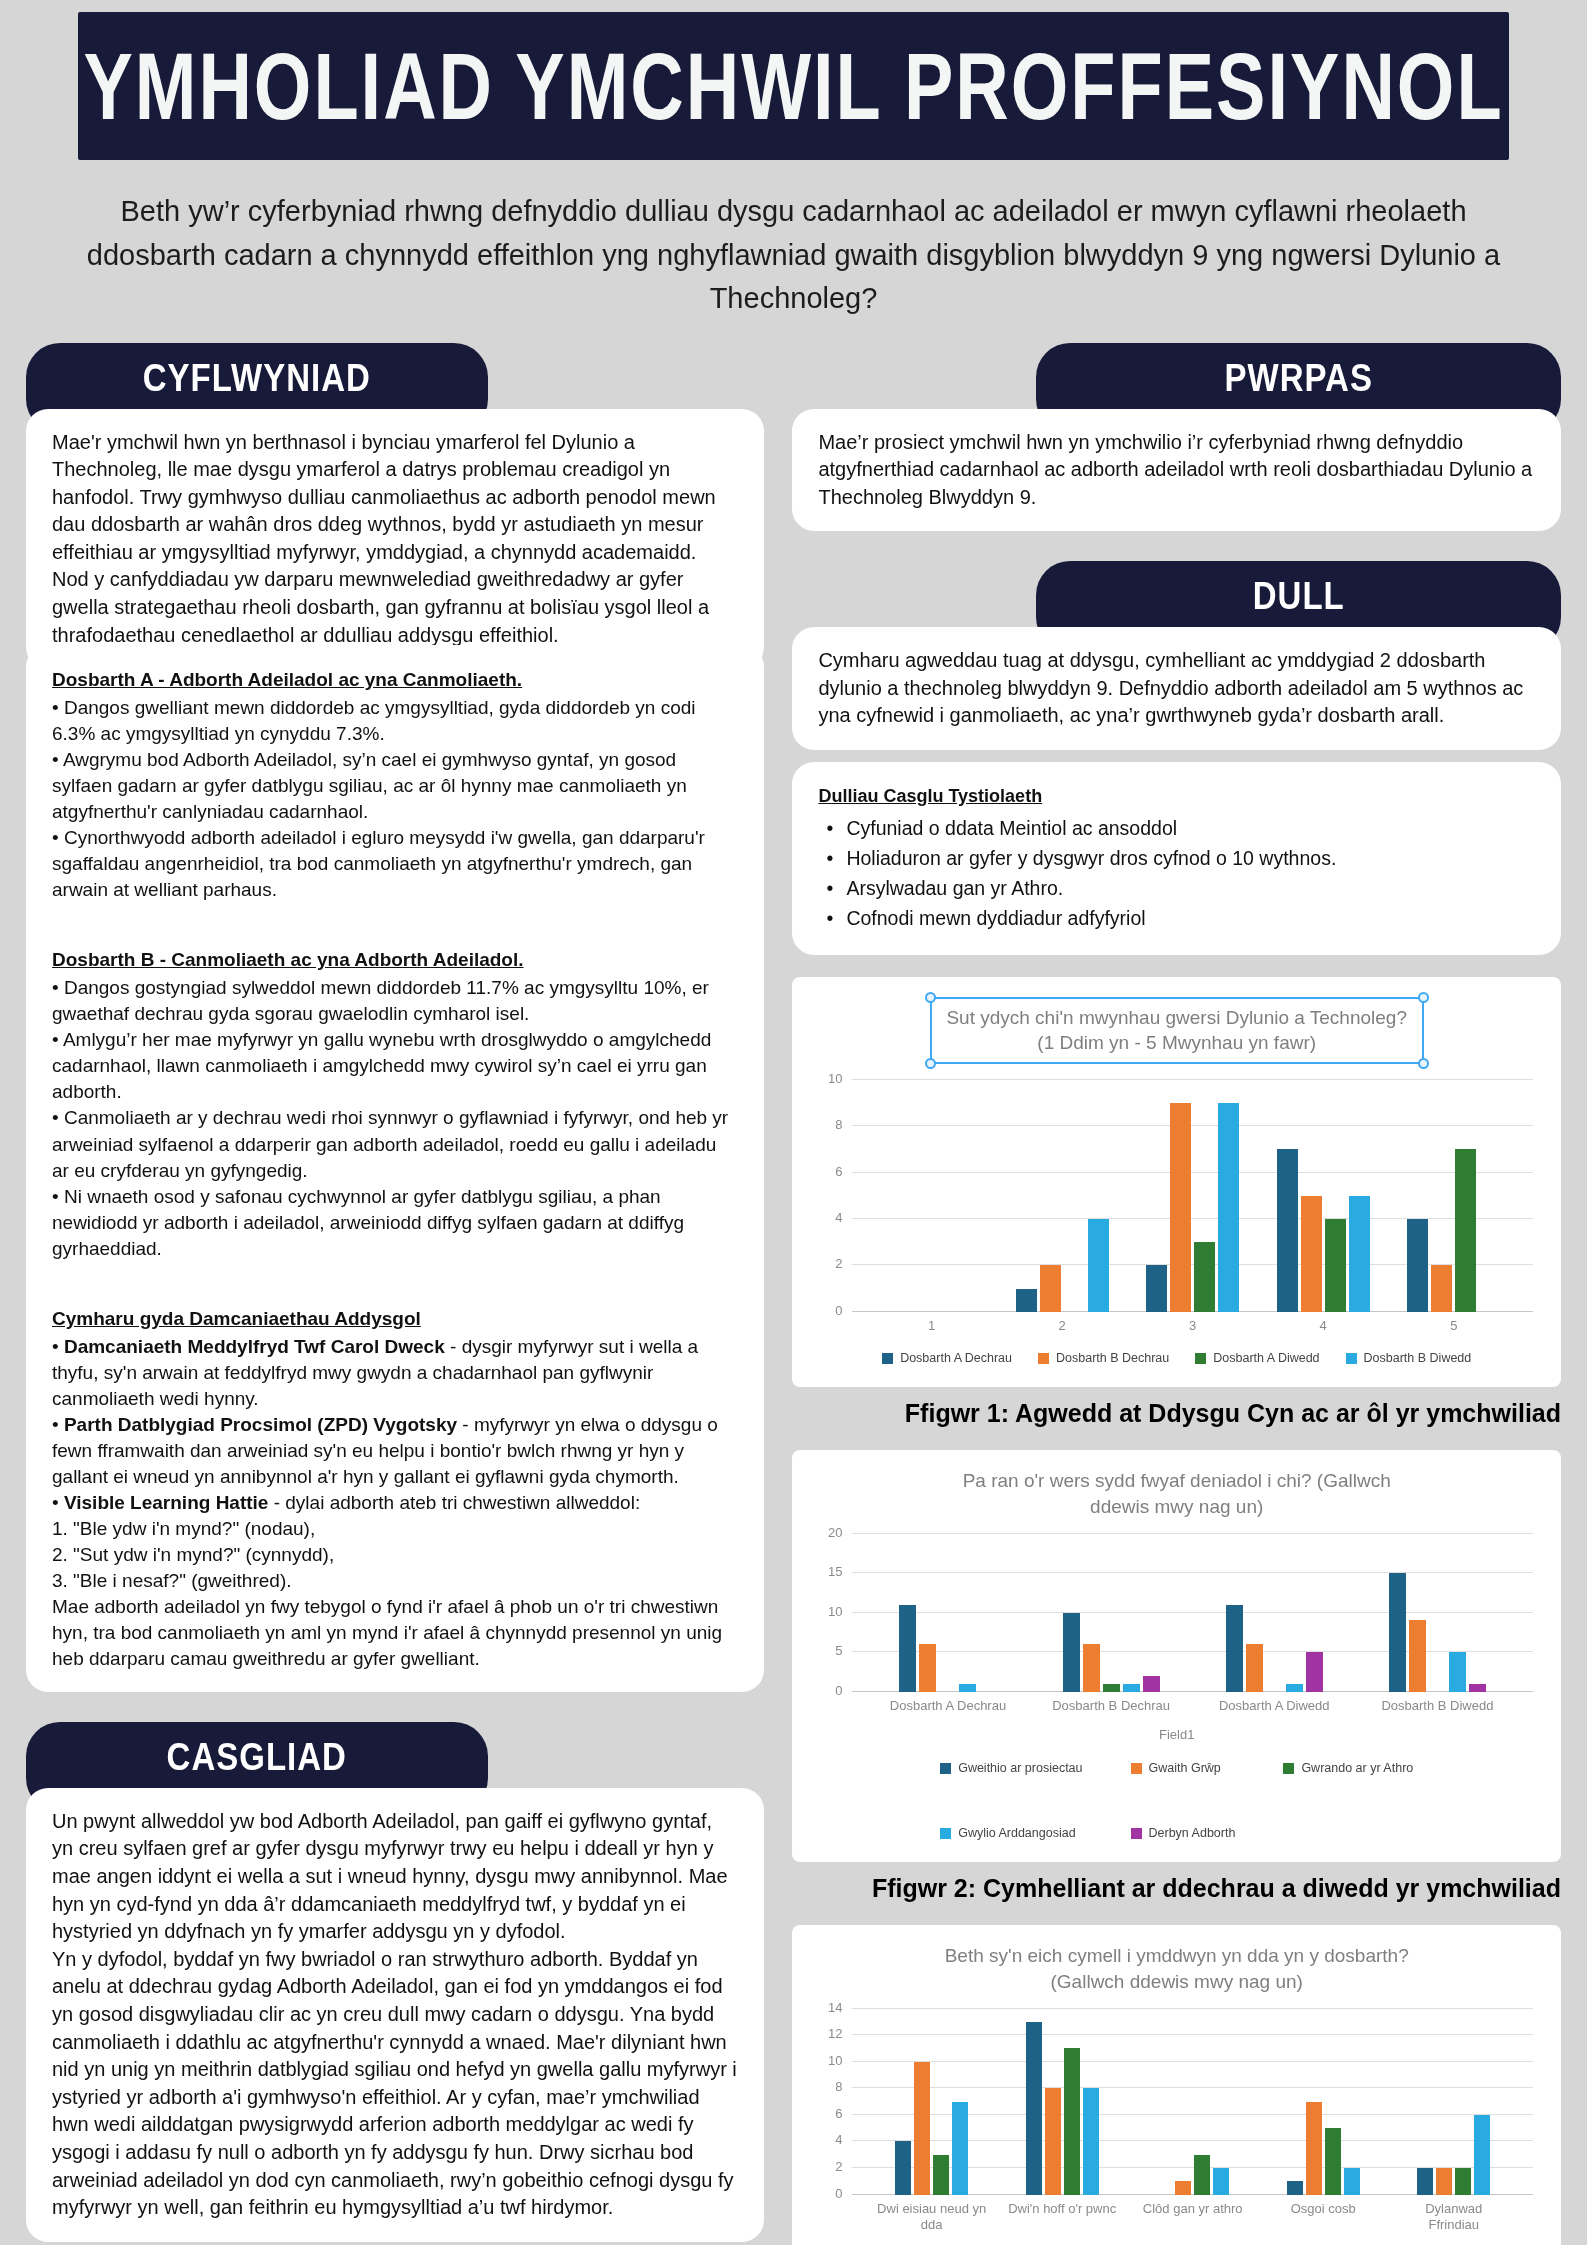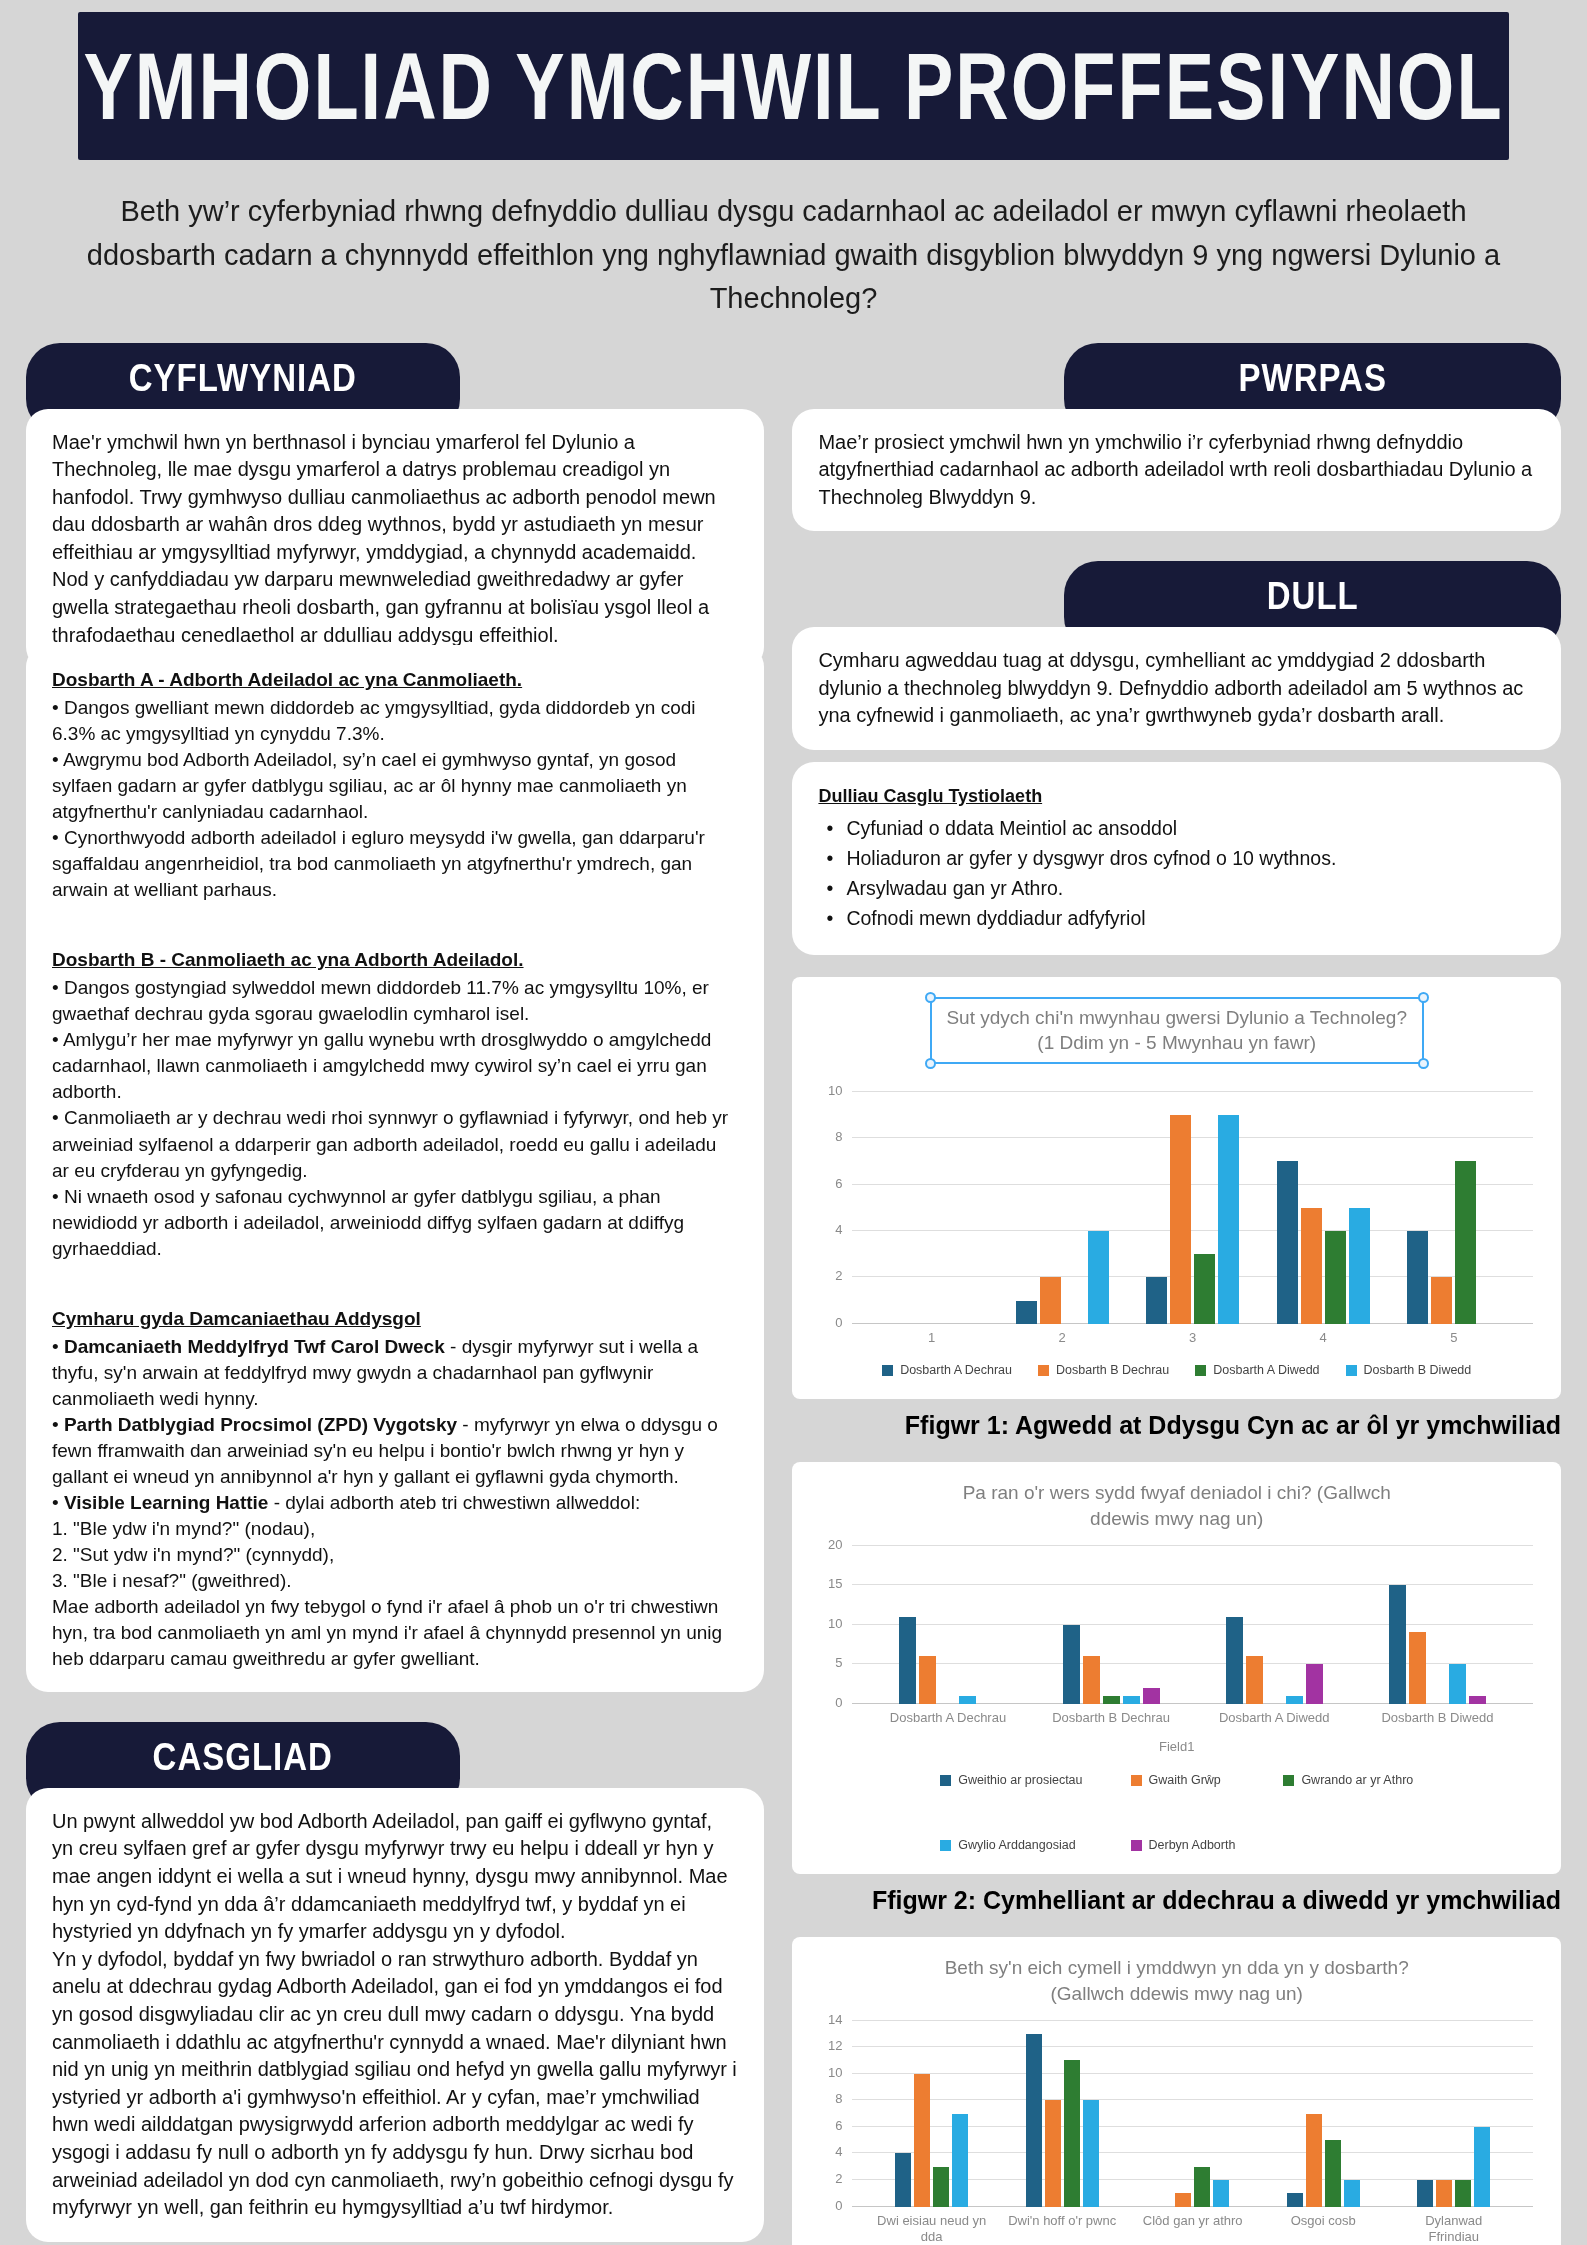--- a/index.html
+++ b/index.html
@@ -3,42 +3,42 @@
 <meta charset="utf-8">
 <style>
   html,body{margin:0;padding:0;background:#d6d6d6;}
   body{width:1587px;font-family:"Liberation Sans",sans-serif;color:#111;}
   .banner{margin:12px 78px 0;background:#171a38;height:148px;display:flex;align-items:center;justify-content:center;border-radius:2px;}
   .banner-text{color:#f4f6f6;font-size:74px;font-weight:900;letter-spacing:2px;transform:scaleY(1.28);white-space:nowrap;}
   .question{font-size:29px;text-align:center;margin:30px 55px 22px;line-height:1.5;color:#1c1c1c;}
   .cols{display:flex;gap:28px;padding:0 26px 30px;align-items:flex-start;}
   .col-left{width:49%;}
   .col-right{width:51%;}
-  .pill{background:#171a38;border-radius:34px;padding:16px 10px 36px;display:flex;justify-content:center;}
+  .pill{background:#171a38;border-radius:34px;padding:16px 24px 36px;display:flex;justify-content:center;}
   .pill-left{width:56%;}
   .pill-right{width:62%;margin-left:auto;}
   .pill-label{color:#fff;font-weight:900;font-size:33px;letter-spacing:1px;transform:scaleY(1.2);}
   .card{background:#fff;border-radius:22px;padding:20px 26px;margin-top:-24px;position:relative;font-size:20px;line-height:1.38;}
   .card p{margin:0;}
   .mt{margin-top:30px;}
   .stack{margin-top:12px;}
   .findings{font-size:19px;line-height:1.37;}
   .sub-underline{font-weight:700;text-decoration:underline;font-size:19px;margin:2px 0;}
   .sub-underline.big{font-size:18px;margin-bottom:6px;}
   .li{margin:0;}
   .li.bullet::before{content:"• ";}
   .li.theory::before{content:"• ";}
   .li.disc{padding-left:28px;position:relative;font-size:19.5px;margin:3px 0;}
   .li.disc::before{content:"•";position:absolute;left:8px;}
   .spacer{height:42px;}
   .chart-card{margin-top:22px;padding:16px 18px 20px;border-radius:8px;}
   .fig-caption{font-weight:700;font-size:25px;text-align:right;margin:12px 0 4px;color:#000;}
   
   .chart-title{color:#7f7f7f;font-size:19px;text-align:center;line-height:1.35;margin:2px auto 14px;max-width:480px;}
-  .selbox{position:relative;border:2px solid #3fa9f5;margin:4px auto 28px;max-width:470px;padding:4px 10px;}
+  .selbox{position:relative;border:2px solid #3fa9f5;margin:4px auto 16px;max-width:470px;padding:4px 10px;}
   .selbox .chart-title{margin:2px auto;}
   .handle{position:absolute;width:11px;height:11px;border-radius:50%;background:#eaf4fd;border:2px solid #3fa9f5;box-sizing:border-box;}
   .h-tl{left:-7px;top:-7px}.h-tr{right:-7px;top:-7px}.h-bl{left:-7px;bottom:-7px}.h-br{right:-7px;bottom:-7px}
   .plot{position:relative;margin-left:42px;margin-right:10px;}
   .gridline{position:absolute;left:0;right:0;height:1px;background:#dedede;}
   .gridline.zero{background:#c6c6c6;}
   .ytick{position:absolute;left:-38px;width:28px;text-align:right;font-size:13px;color:#8a8a8a;}
   .groups{position:absolute;left:0;right:0;top:0;bottom:0;display:flex;align-items:flex-end;padding:0 14px;}
   .group{flex:1;display:flex;justify-content:center;align-items:flex-end;gap:3px;}
   .xlabels{display:flex;margin-left:42px;margin-right:10px;padding:0 14px;margin-top:6px;}

